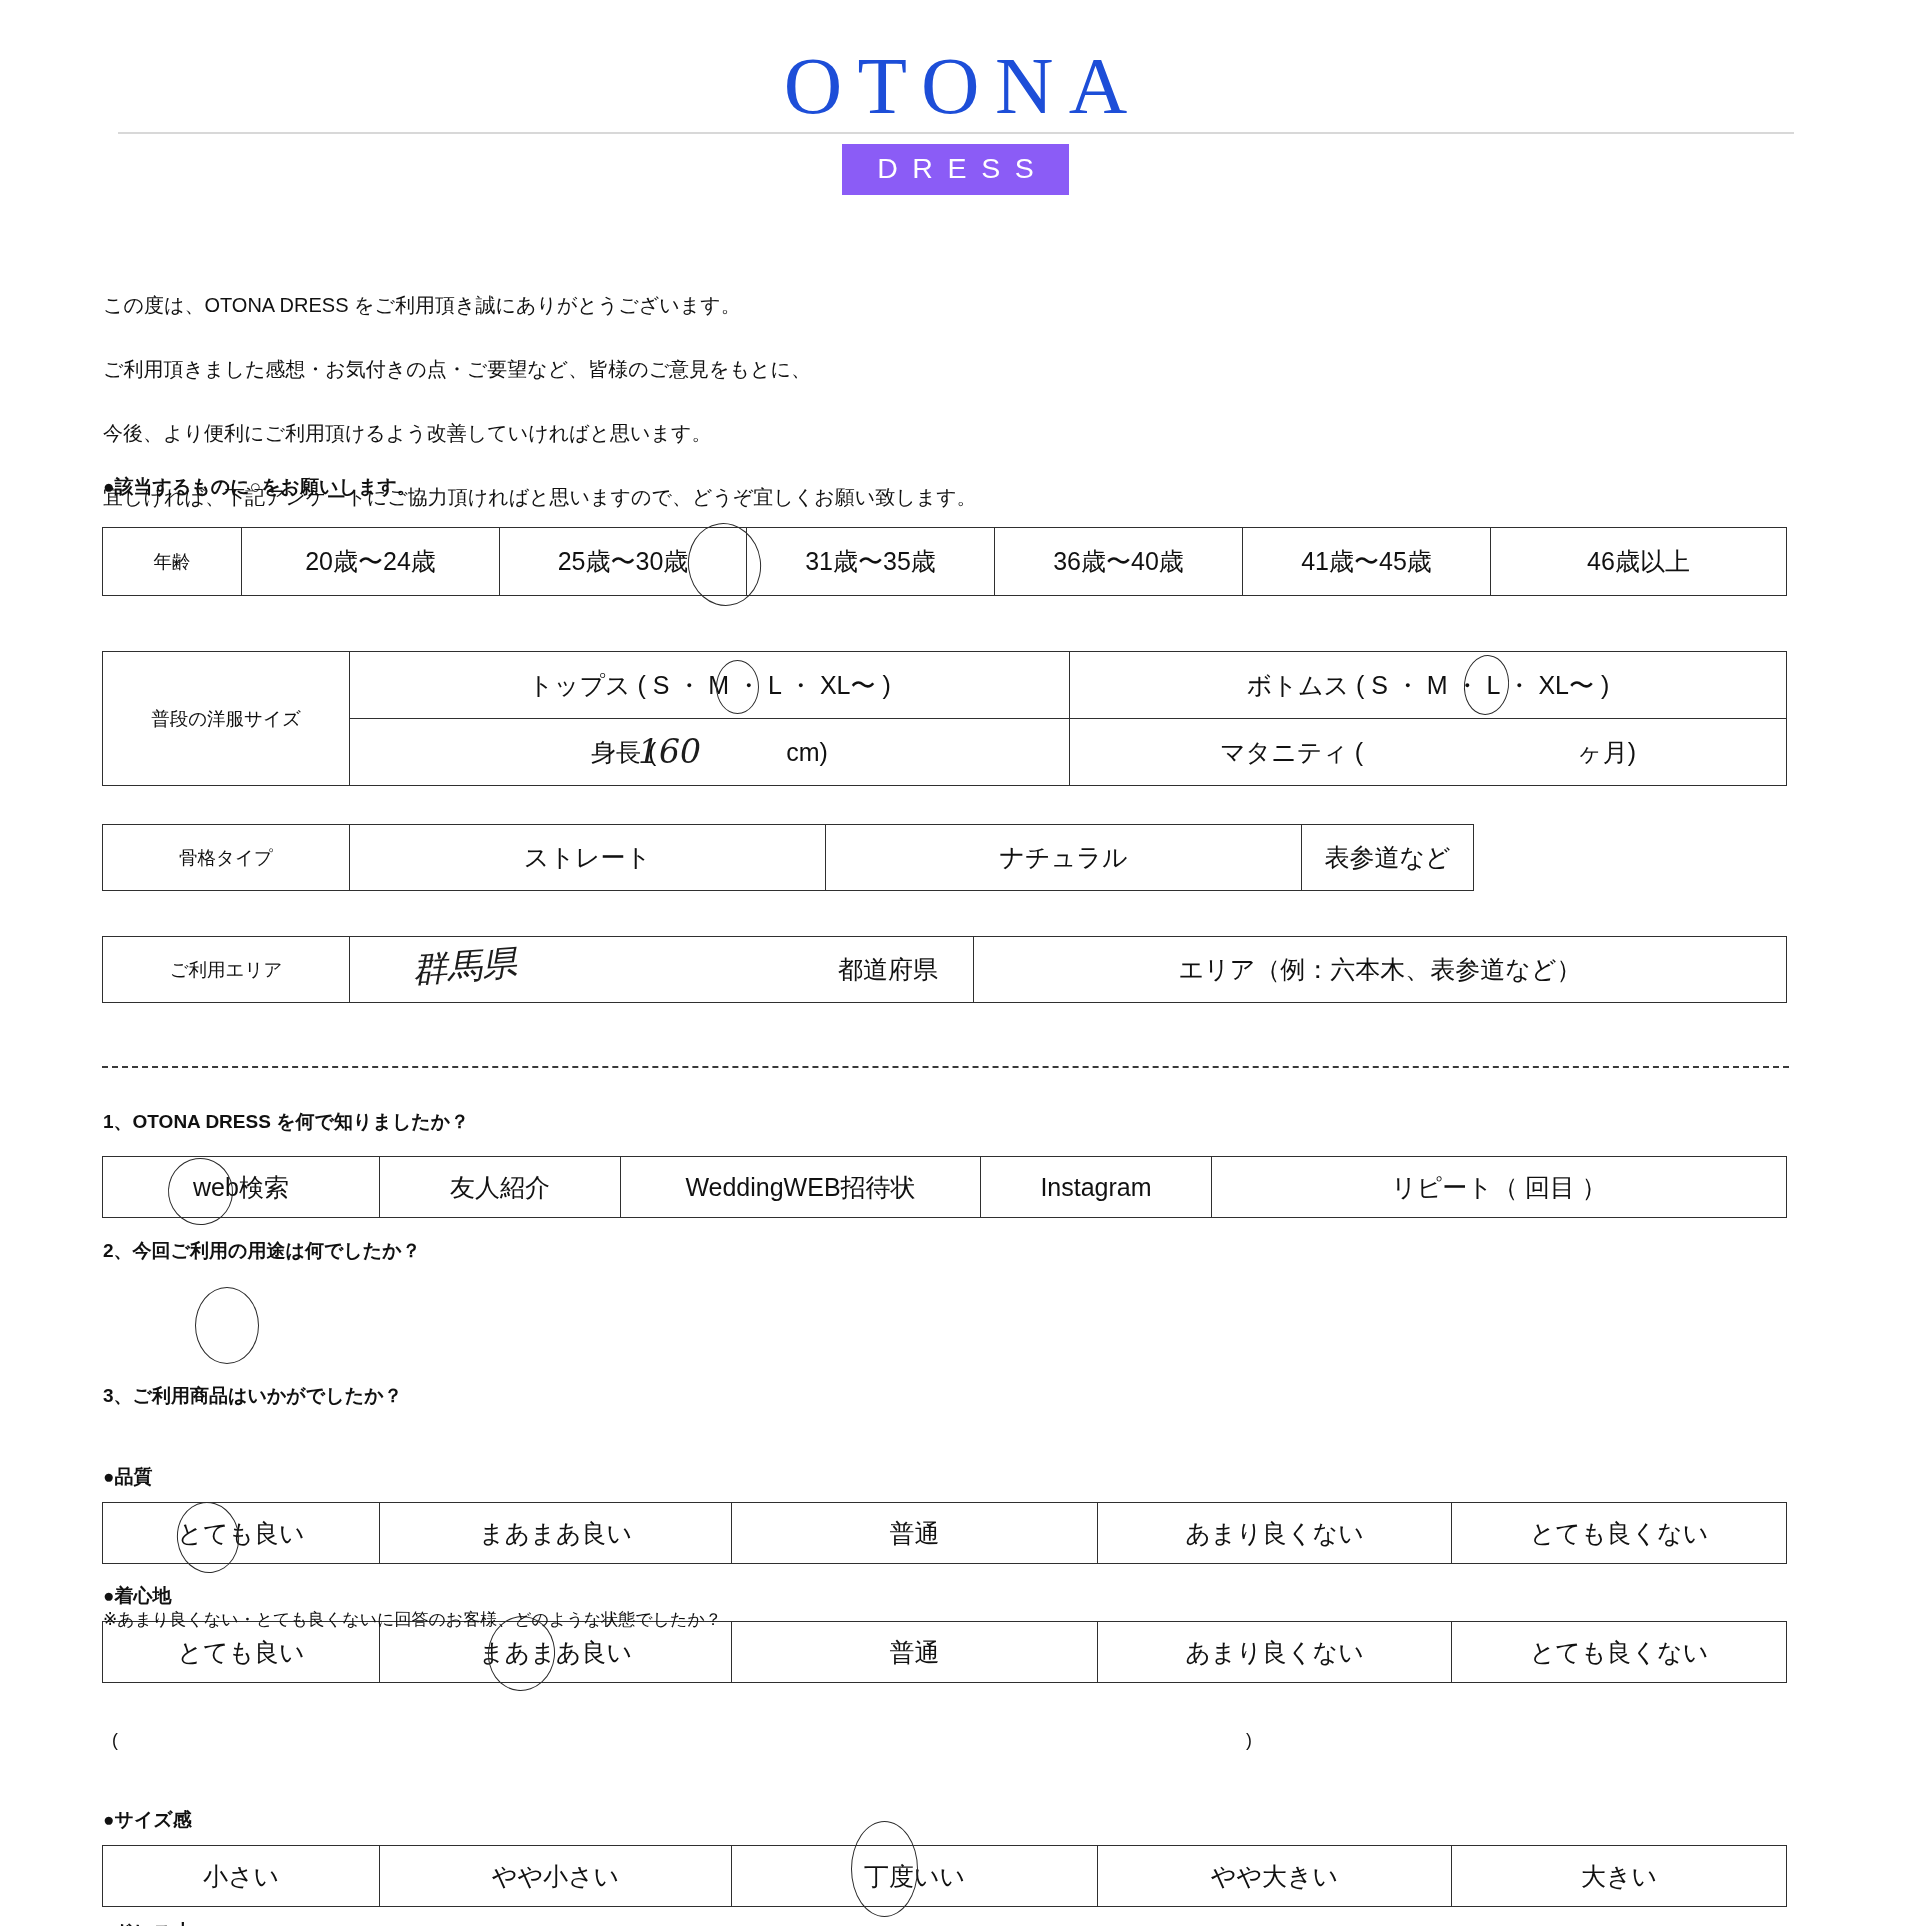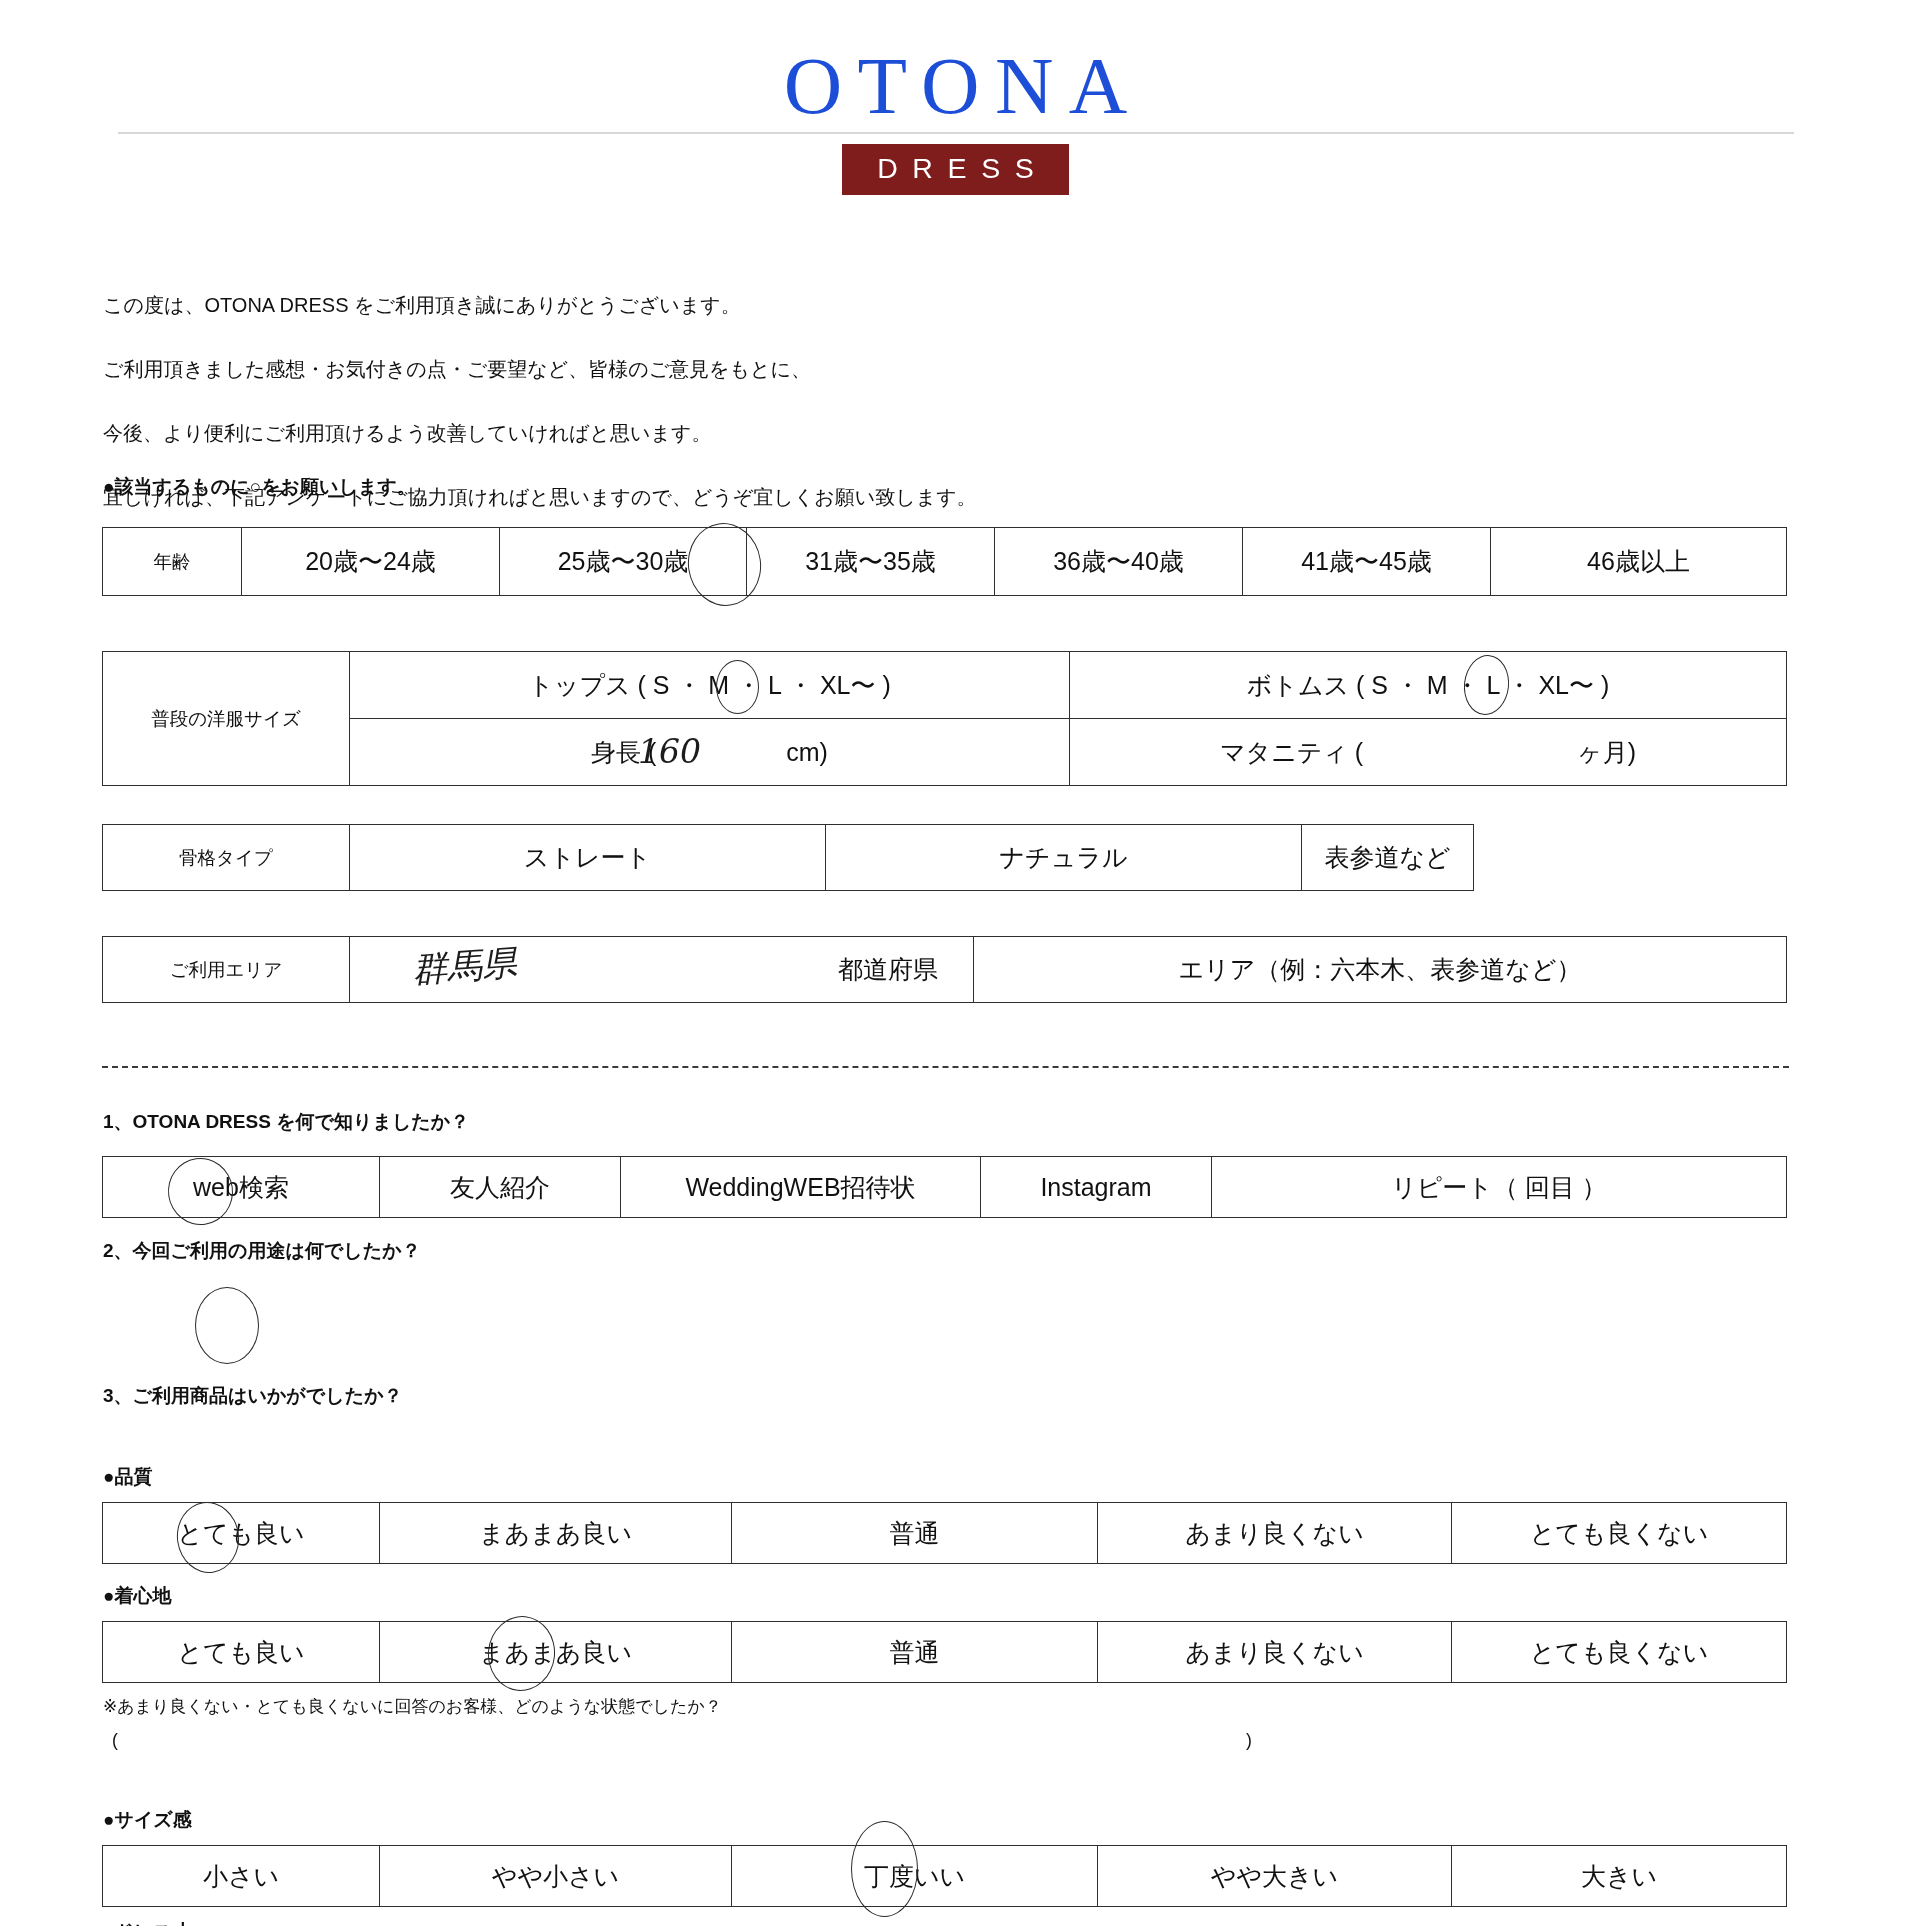--- a/index.html
+++ b/index.html
@@ -27,21 +27,21 @@
     font-weight: 400;
     color:#1d4ed8;
     line-height: 1;
     text-indent: 15.4px;
   }
   .logo-rule {
     width: 1676px; height: 1.2px; background:#d8d8d8; margin-top: 5.4px;
   }
   .logo-dress {
     margin-top: 10px;
-    background:#7f1d1d;
+    background:#8b5cf6;
     color:#ffffff;
     font-size: 28.5px;
     letter-spacing: 14.6px;
     text-indent: 14.6px;
     padding: 8.5px 21px 10px 21px;
     font-family: "Liberation Sans", sans-serif;
   }
 
   
   .intro {
@@ -249,21 +249,21 @@
       <td style="width:277px;">とても良い</td>
       <td style="width:352px;">まあまあ良い</td>
       <td style="width:366px;">普通</td>
       <td style="width:354px;">あまり良くない</td>
       <td>とても良くない</td>
     </tr>
   </tbody>
     </table>
   <div class="ink-oval tilt2" style="left:488px; top:1616px; width:67px; height:75px;"></div>
 
-  <div class="note" style="left:103px; top:1695px;">※あまり良くない・とても良くないに回答のお客様、どのような状態でしたか？</div>
+  <div class="note" style="left:103px; top:1608px;">※あまり良くない・とても良くないに回答のお客様、どのような状態でしたか？</div>
   <div class="paren-line" style="left:112px; top:1730px; width:1140px;">
     <span>(</span>
     <span>)</span>
   </div>
 
   <div class="lead" style="left:103px; top:1807px;">●サイズ感</div>
   <table class="tbl" style="left:102px; top:1845px; width:1685px; height:62px;">
     <tbody>
         <tr>
       <td style="width:277px;">小さい</td>

